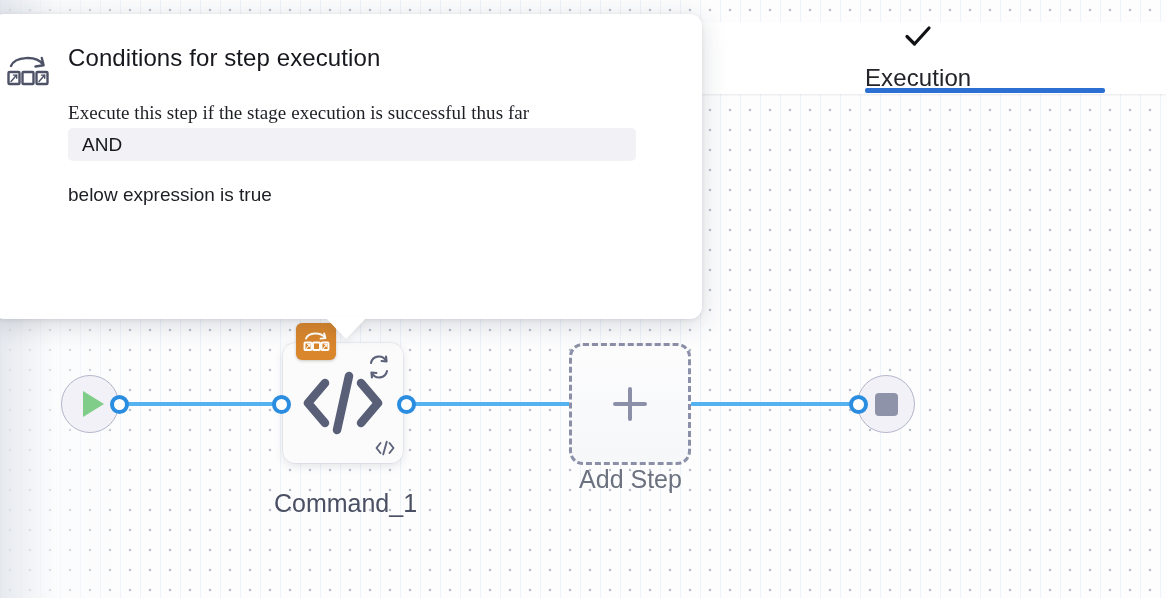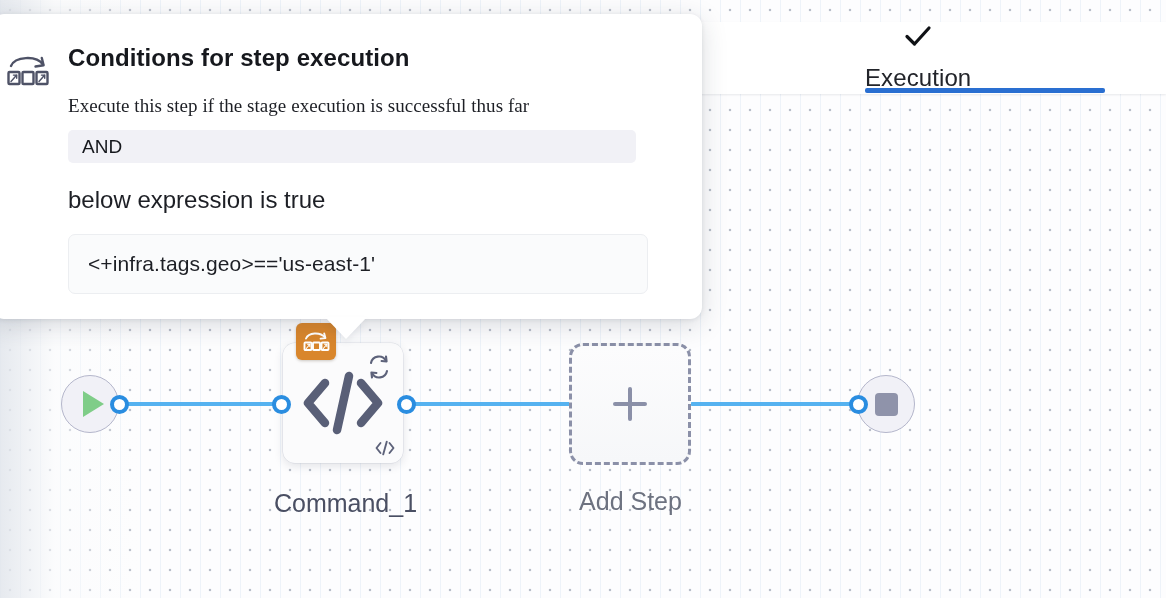--- a/index.html
+++ b/index.html
@@ -169,21 +169,21 @@
 
   .node-label {
     position: absolute;
     text-align: center;
     font-size: 25px;
     color: #4a4f63;
     white-space: nowrap;
     z-index: 5;
   }
   .label-command { left: 263px; top: 489px; width: 165px; }
-  .label-addstep { left: 548px; top: 487px; width: 165px; color: #6d7280; }
+  .label-addstep { left: 548px; top: 465px; width: 165px; color: #6d7280; }
 
   
   .add-step {
     position: absolute;
     left: 569px; top: 343px;
     width: 122px; height: 122px;
     border: 3px dashed #8b90a8;
     border-radius: 14px;
     background: linear-gradient(180deg, #fcfcfd 0%, #f6f7f9 100%);
     display: flex;
@@ -221,47 +221,47 @@
     z-index: 11;
     filter: drop-shadow(0 4px 3px rgba(35,45,65,0.07));
   }
   .popover-icon {
     position: absolute;
     left: 14px; top: 38px;
     width: 44px; height: 38px;
   }
   .popover-title {
     font-size: 24px;
-    font-weight: bold;
+    font-weight: normal;
     color: #16181d;
     letter-spacing: 0.1px;
-    margin-bottom: 23px;
+    margin-bottom: 30px;
   }
   .popover-text {
     font-size: 19px;
     color: #1d1f25;
     letter-spacing: 0.05px;
     font-family: Liberation Serif, serif;
   }
   .and-field {
-    margin-top: 13px;
+    margin-top: 4px;
     height: 33px;
     background: #f1f1f6;
     border-radius: 5px;
     display: flex;
     align-items: center;
     padding: 0 14px;
     font-size: 19px;
     color: #16181d;
     width: 568px;
     text-align: right;
   }
   .below-text {
     margin-top: 23px;
-    font-size: 24px;
+    font-size: 19px;
     color: #1d1f25;
   }
   .expr-box {
     margin-top: 20px;
     width: 580px;
     height: 60px;
     background: #fafbfc;
     border: 1px solid #eceef1;
     border-radius: 7px;
     display: flex;
@@ -393,18 +393,15 @@
     <div class="popover-title">Conditions for step execution</div>
 
     <div class="popover-text">Execute this step if the stage execution is successful thus far</div>
 
     <div class="and-field">
       <span>AND</span>
     </div>
 
     <div class="below-text">below expression is true</div>
 
-    <div class="expr-box">
-      <span>&lt;+infra.tags.geo&gt;=='us-east-1'</span>
-    </div>
   </div>
 
 </div>
 
 </body></html>

